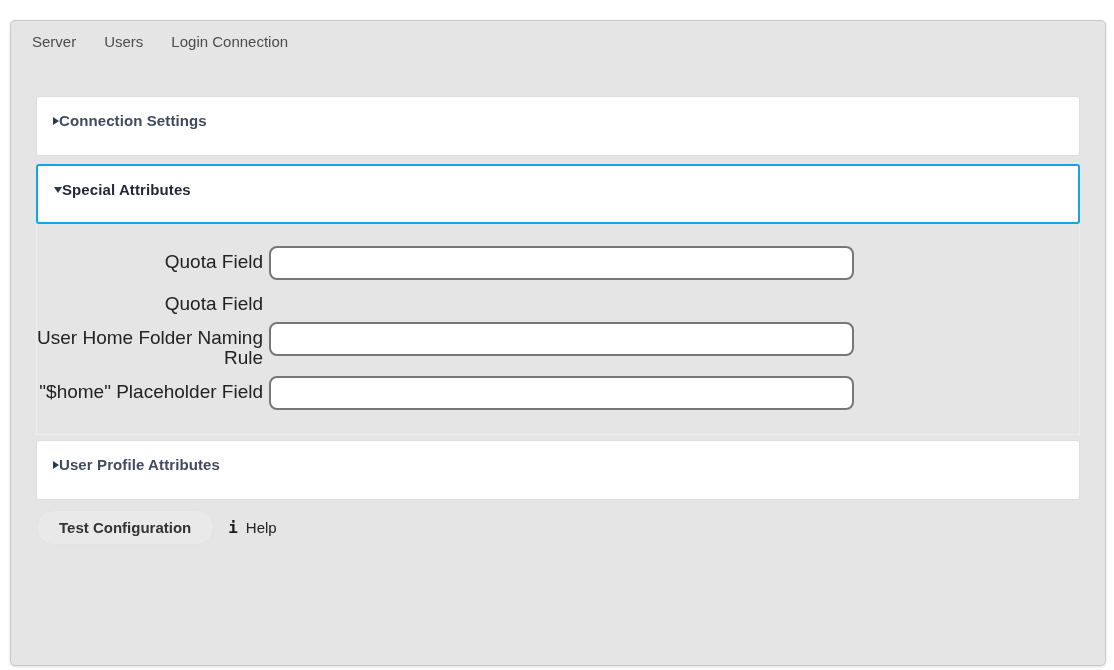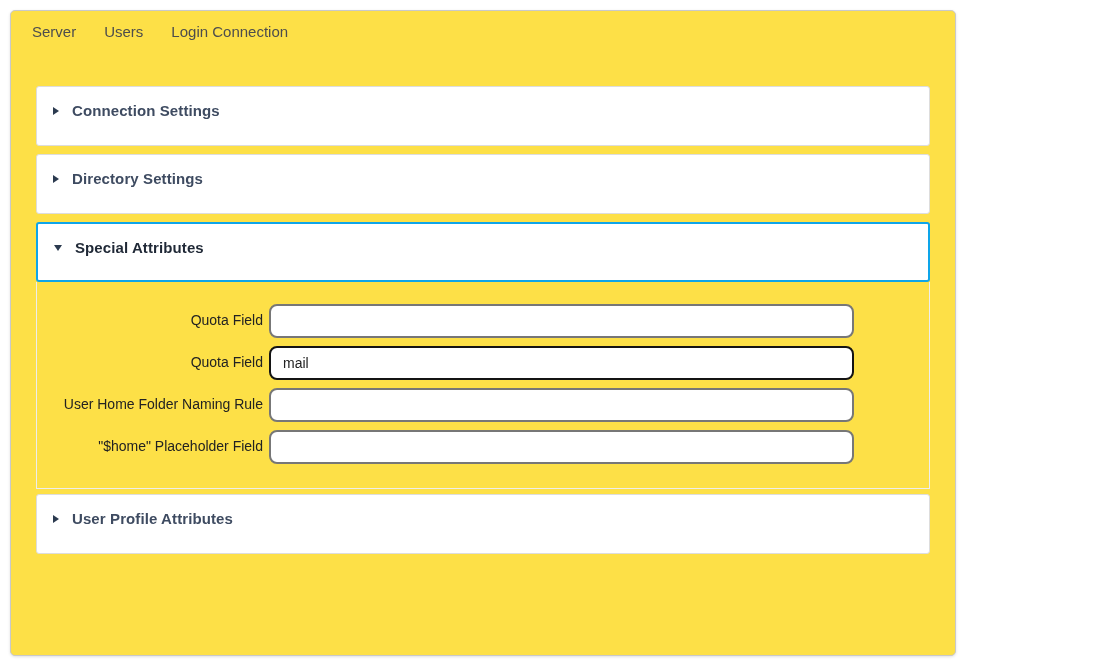--- a/index.html
+++ b/index.html
@@ -5,23 +5,23 @@
   * { box-sizing: border-box; }
   html, body {
     margin: 0; padding: 0;
     width: 1114px; height: 670px;
     background: #ffffff;
     font-family: "Liberation Sans", sans-serif;
     overflow: hidden;
   }
   .card {
     position: absolute;
-    left: 10px; top: 10px;
-    width: 946px; height: 646px;
-    background: #fde047;
+    left: 10px; top: 20px;
+    width: 1096px; height: 646px;
+    background: #e5e5e5;
     border: 1px solid #c9c9c9;
     border-radius: 5px;
     box-shadow: 0 1px 3px rgba(0,0,0,0.12);
   }
   
   .tabbar {
     display: flex;
     align-items: flex-start;
     height: 48px;
     padding: 0 12px 0 21px;
@@ -48,21 +48,20 @@
     border: 1px solid #dddddd;
     border-radius: 3px;
     height: 60px;
     margin-bottom: 8px;
     background: #fff;
     cursor: pointer;
   }
   .section-header {
     display: flex;
     align-items: center;
-    gap: 13px;
     padding: 15px 16px;
   }
   .section-title {
     font-size: 15px;
     font-weight: 700;
     color: #3e4b61;
     letter-spacing: 0.1px;
   }
   .section.active-header {
     border: 2px solid #0ea5e9;
@@ -87,21 +86,21 @@
     border-top: none;
     margin-bottom: 5px;
     padding: 22px 0 16px 0;
     cursor: default;
   }
   .form-row { display: flex; align-items: flex-start; margin-bottom: 8px; }
   .form-label {
     width: 232px;
     padding: 6px 6px 0 0;
     text-align: right;
-    font-size: 14px;
+    font-size: 19px;
     line-height: 20px;
     color: #222222;
   }
   .form-input {
     width: 585px;
     height: 34px;
     border: 2px solid #777777;
     border-radius: 8px;
     padding: 0 12px;
     font-size: 14px;
@@ -159,56 +158,56 @@
 
   <div class="sections">
 
     <div class="section">
       <div class="section-header">
         <span class="caret-right"></span>
         <span class="section-title">Connection Settings</span>
       </div>
     </div>
 
-    <div class="section">
-      <div class="section-header">
-        <span class="caret-right"></span>
-        <span class="section-title">Directory Settings</span>
-      </div>
-    </div>
 
     <div class="section active-header">
       <div class="section-header">
         <span class="caret-down"></span>
         <span class="section-title">Special Attributes</span>
       </div>
     </div>
 
     <div class="section-content">
       <div class="form-row">
         <div class="form-label">Quota Field</div>
         <input class="form-input" type="text" value="" style="">
       </div>
       <div class="form-row">
         <div class="form-label">Quota Field</div>
-        <input class="form-input focused" type="text" value="mail" style="">
       </div>
       <div class="form-row">
         <div class="form-label">User Home Folder Naming Rule</div>
         <input class="form-input" type="text" value="" style="">
       </div>
       <div class="form-row">
         <div class="form-label">"$home" Placeholder Field</div>
         <input class="form-input" type="text" value="" style="">
       </div>
     </div>
 
     <div class="section">
       <div class="section-header">
         <span class="caret-right"></span>
         <span class="section-title">User Profile Attributes</span>
       </div>
     </div>
 
   </div>
 
+  <div class="footer">
+    <button class="btn-pill">Test Configuration</button>
+    <span class="help">
+      <span class="info-glyph">i</span>
+      <span class="help-label">Help</span>
+    </span>
+  </div>
 
 </div>
 
 </body></html>

